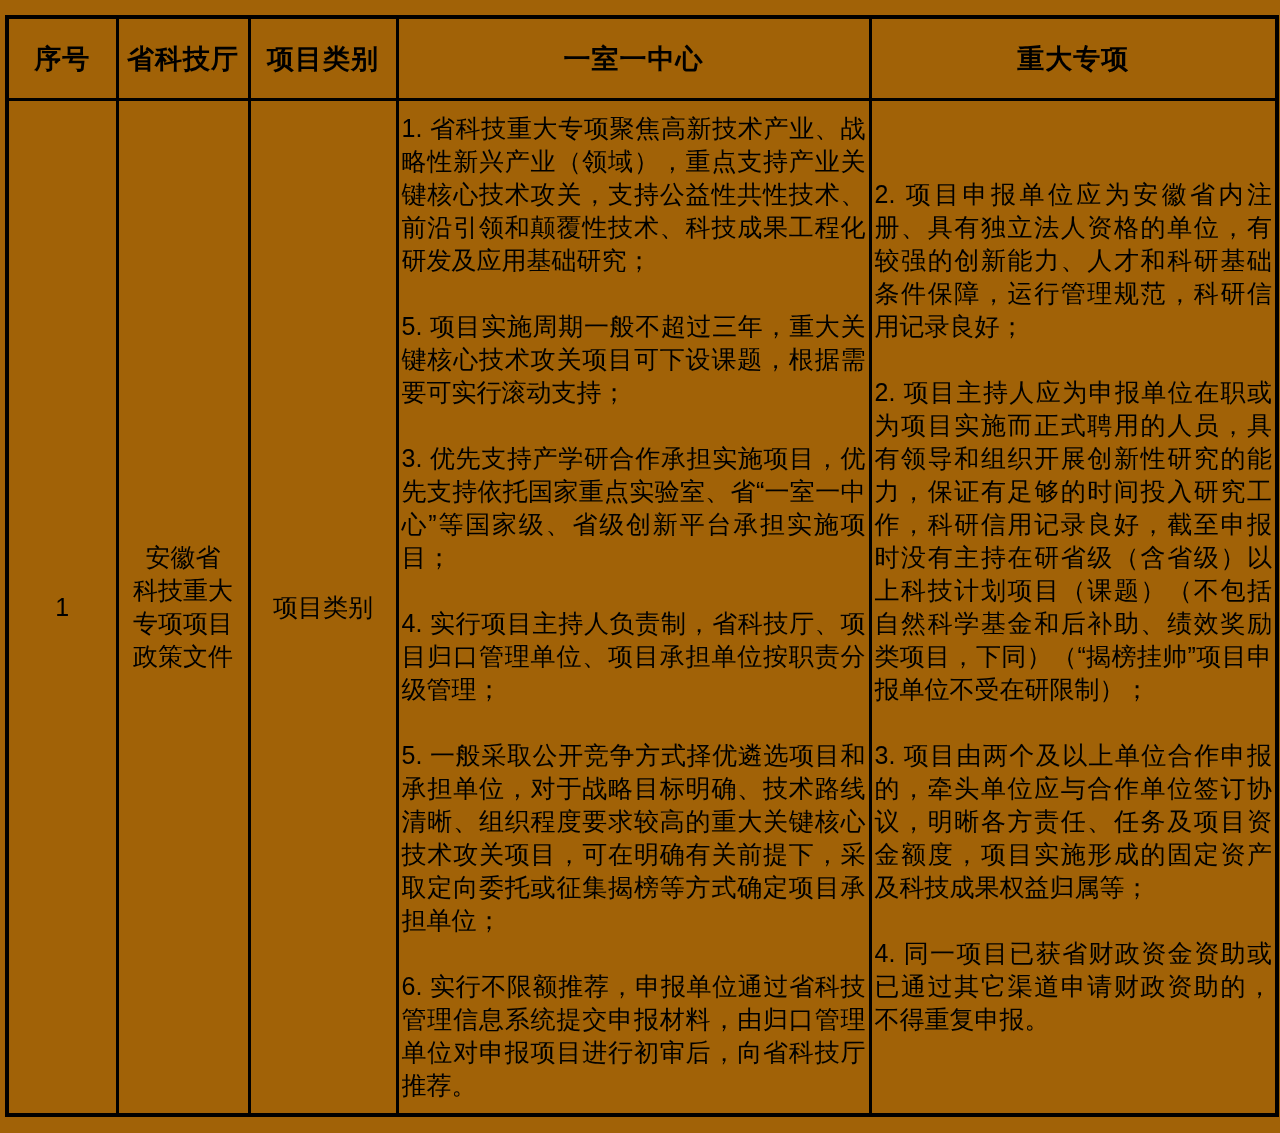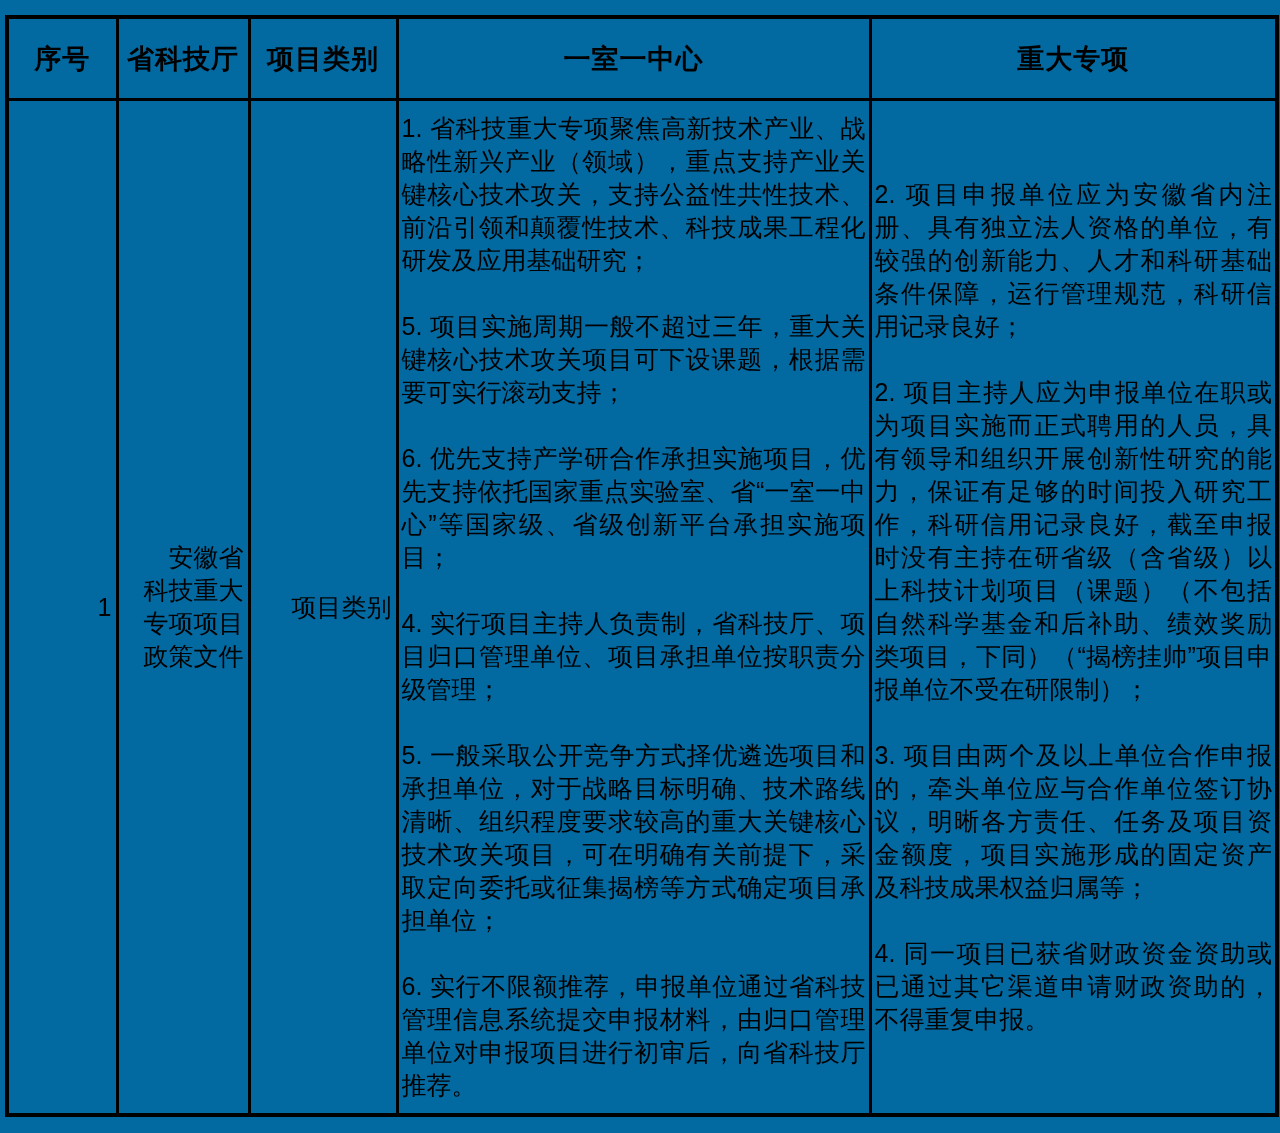--- a/index.html
+++ b/index.html
@@ -6,21 +6,21 @@
     margin: 0;
     padding: 0;
     background: #ffffff;
     font-family: "Liberation Sans", sans-serif;
     color: #000000;
   }
   .page {
     position: relative;
     width: 1280px;
     height: 1133px;
-    background: #0369a1;
+    background: #a16207;
     overflow: hidden;
   }
   table.policy-table {
     position: absolute;
     left: 5px;
     top: 15px;
     width: 1270px;
     border-collapse: collapse;
     table-layout: fixed;
     border: 4px solid #000000;
@@ -39,21 +39,21 @@
     padding: 0;
     letter-spacing: 1px;
   }
   .policy-table td {
     height: 1012px;
     font-size: 25px;
     line-height: 33px;
     vertical-align: middle;
   }
   td.cell-center {
-    text-align: right;
+    text-align: center;
     padding: 0 4px;
   }
   td.cell-text {
     text-align: justify;
     text-justify: inter-character;
     padding: 0 3px;
   }
   .paras p {
     margin: 0;
   }
@@ -95,21 +95,21 @@
               <p>科技重大</p>
               <p>专项项目</p>
               <p>政策文件</p>
             </div>
         </td>
         <td class="cell-center">项目类别</td>
         <td class="cell-text">
           <div class="paras">
               <p>1. 省科技重大专项聚焦高新技术产业、战略性新兴产业（领域），重点支持产业关键核心技术攻关，支持公益性共性技术、前沿引领和颠覆性技术、科技成果工程化研发及应用基础研究；</p>
               <p>5. 项目实施周期一般不超过三年，重大关键核心技术攻关项目可下设课题，根据需要可实行滚动支持；</p>
-              <p>6. 优先支持产学研合作承担实施项目，优先支持依托国家重点实验室、省“一室一中心”等国家级、省级创新平台承担实施项目；</p>
+              <p>3. 优先支持产学研合作承担实施项目，优先支持依托国家重点实验室、省“一室一中心”等国家级、省级创新平台承担实施项目；</p>
               <p>4. 实行项目主持人负责制，省科技厅、项目归口管理单位、项目承担单位按职责分级管理；</p>
               <p>5. 一般采取公开竞争方式择优遴选项目和承担单位，对于战略目标明确、技术路线清晰、组织程度要求较高的重大关键核心技术攻关项目，可在明确有关前提下，采取定向委托或征集揭榜等方式确定项目承担单位；</p>
               <p>6. 实行不限额推荐，申报单位通过省科技管理信息系统提交申报材料，由归口管理单位对申报项目进行初审后，向省科技厅推荐。</p>
             </div>
         </td>
         <td class="cell-text">
           <div class="paras">
               <p>2. 项目申报单位应为安徽省内注册、具有独立法人资格的单位，有较强的创新能力、人才和科研基础条件保障，运行管理规范，科研信用记录良好；</p>
               <p>2. 项目主持人应为申报单位在职或为项目实施而正式聘用的人员，具有领导和组织开展创新性研究的能力，保证有足够的时间投入研究工作，科研信用记录良好，截至申报时没有主持在研省级（含省级）以上科技计划项目（课题）（不包括自然科学基金和后补助、绩效奖励类项目，下同）（“揭榜挂帅”项目申报单位不受在研限制）；</p>
               <p>3. 项目由两个及以上单位合作申报的，牵头单位应与合作单位签订协议，明晰各方责任、任务及项目资金额度，项目实施形成的固定资产及科技成果权益归属等；</p>

